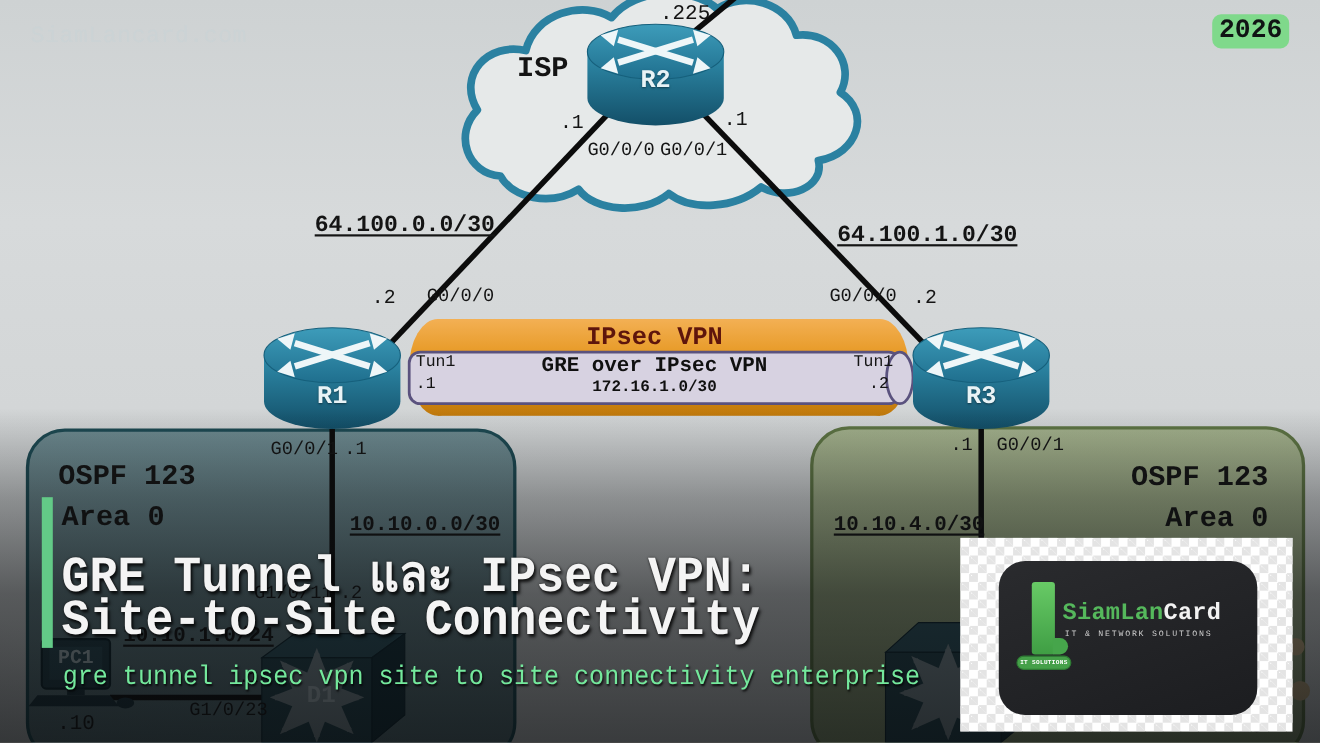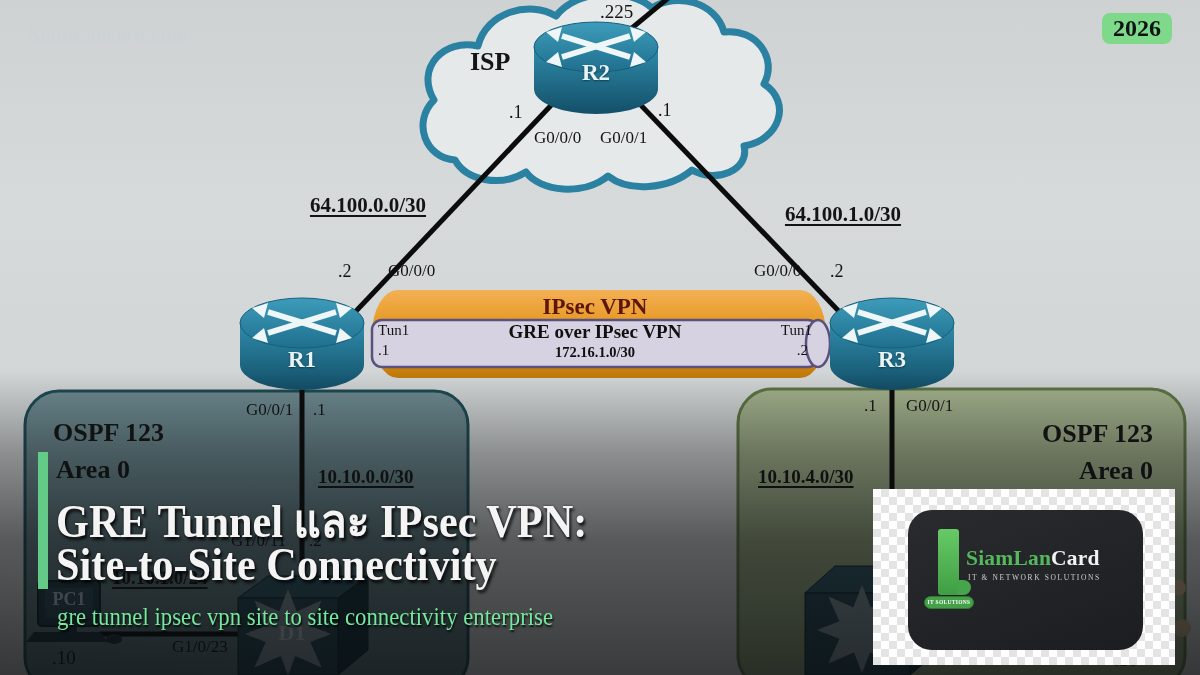--- a/index.html
+++ b/index.html
@@ -1,17 +1,17 @@
 <!DOCTYPE html>
 <html style="--accent-green: #63ca87; --subtitle-green: #74e89c; --badge-green: #7fd98b; --logo-green: #55b85c; --tunnel-orange: #e29114; --inner-tunnel-lavender: #d7d2e1; --router-teal: #1d6a8a; --site-left-teal: #66838a; --site-right-sage: #9dac86;"><head>
 <meta charset="utf-8">
 <style>
   html,body{margin:0;padding:0;background:#222;}
   .stage{position:relative;width:1200px;height:675px;overflow:hidden;
-    font-family:Liberation Serif, serif;
+    font-family:Liberation Mono, monospace;
     background:linear-gradient(180deg,#ced2d3 0%,#d7dadb 30%,#d3d6d7 55%,#c9cccd 100%);}
   .stage *{box-sizing:border-box;}
   .layer{position:absolute;inset:0;}
   svg.diagram{position:absolute;left:0;top:0;}
   
   .shade{position:absolute;inset:0;pointer-events:none;
     background:
       linear-gradient(180deg,rgba(10,12,14,0) 55%,rgba(10,12,14,0.34) 67%,rgba(9,11,13,0.60) 80%,rgba(7,9,11,0.74) 100%),
       radial-gradient(130% 115% at 50% 38%,rgba(0,0,0,0) 55%,rgba(28,32,34,0.18) 76%,rgba(22,25,27,0.52) 100%);}
   

